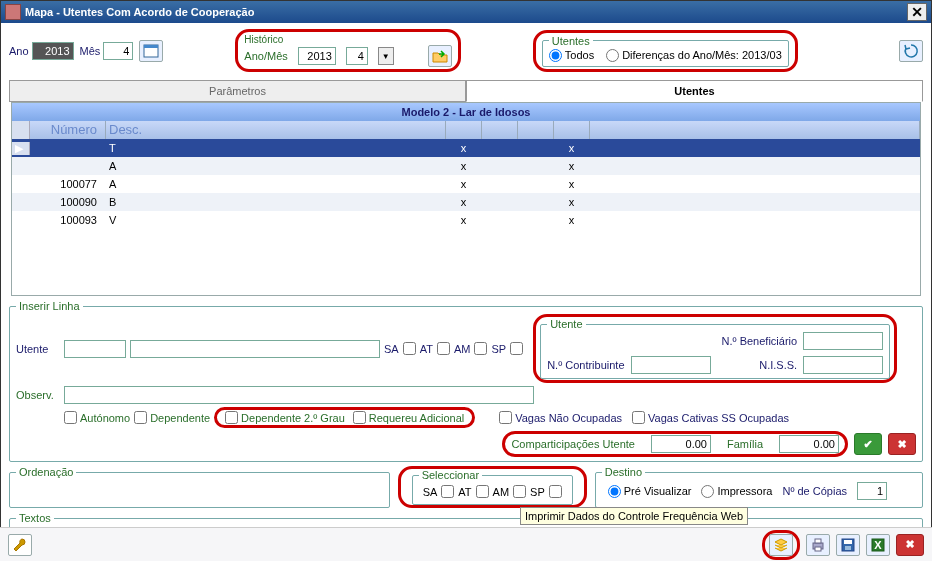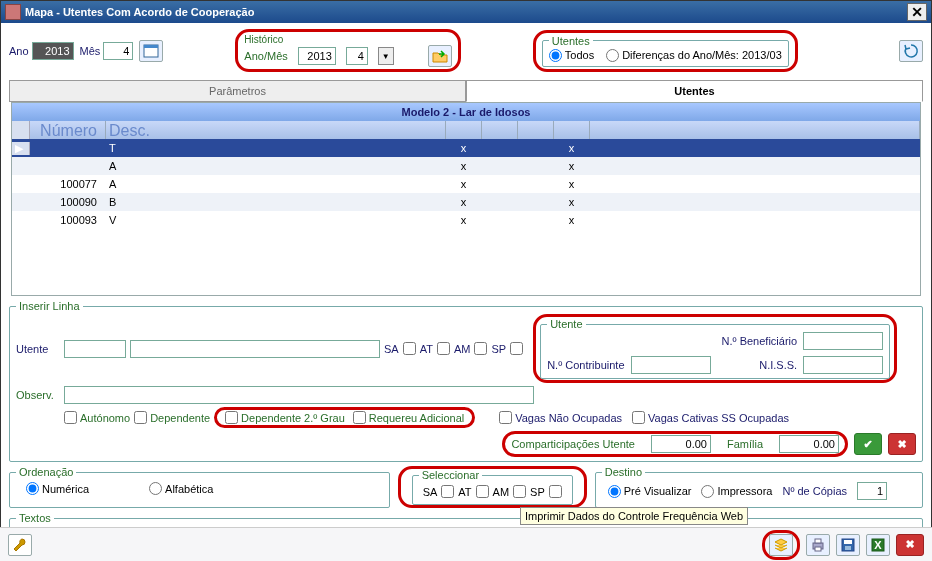--- a/index.html
+++ b/index.html
@@ -25,21 +25,21 @@
 .hl-red { border: 3px solid #c00; border-radius: 14px; padding: 2px 6px; }
 
 .tabs { display: flex; margin: 2px 8px 0 8px; }
 .tab { flex: 1; height: 22px; border: 1px solid #999; display: flex; align-items: center; justify-content: center; background: #eee; color: #666; cursor: pointer; }
 .tab.active { background: #fff; border-bottom: 1px solid #fff; font-weight: bold; color: #000; }
 .tab.inactive { border-bottom: 1px solid #999; }
 
 .grid { margin: 0 10px; border: 1px solid #9aa; }
 .gridtitle { background: linear-gradient(to bottom, #a8c8ff, #7fa8e8); text-align: center; color: #1a1a6a; font-weight: bold; height: 18px; line-height: 18px; }
 .gridhead { background: linear-gradient(to bottom, #c8d8f8, #a8c0e8); display: flex; height: 18px; }
-.gh { border-right: 1px solid #9ab; color: #6a8acc; font-size: 16px; padding: 1px 3px; }
+.gh { border-right: 1px solid #9ab; color: #6a8acc; font-size: 13px; padding: 1px 3px; }
 .gridbody { height: 156px; overflow-y: scroll; background: #fff; }
 .gr { display: flex; height: 18px; align-items: center; }
 .gr.sel { background: #2a4a9a; color: #fff; }
 .gr.alt { background: #eef2f8; }
 .gc { border-right: 1px solid transparent; padding: 0 3px; font-size: 11px; }
 
 .c-handle { width: 18px; background: #d8e0f0; border-right: 1px solid #aab; }
 .c-num { width: 76px; text-align: right; padding-right: 8px; }
 .c-name { width: 340px; }
 .c-sa { width: 36px; text-align: center; }
@@ -287,30 +287,20 @@
       </div>
       <div class="greenbtn">✔</div>
       <div class="redbtn">✖</div>
     </div>
   </fieldset>
 </div>
 
 <div class="section rowflex" style="gap:8px;align-items:stretch;">
   <fieldset style="flex:1.4">
     <legend>Ordenação</legend>
-    <div class="rowflex" style="gap:60px;padding:2px 10px;">
-      <label class="chkrow">
-          <input type="radio" checked="" style="">
-          <span>Numérica</span>
-        </label>
-      <label class="chkrow">
-          <input type="radio" style="">
-          <span>Alfabética</span>
-        </label>
-    </div>
   </fieldset>
 
   <div class="hl-red" style="padding:0 11px">
     <fieldset>
       <legend>Seleccionar</legend>
       <div class="rowflex" style="gap:4px;padding:2px 4px;">
         <span>SA</span>
           <input type="checkbox" style="">
         <span>AT</span>
           <input type="checkbox" style="">

